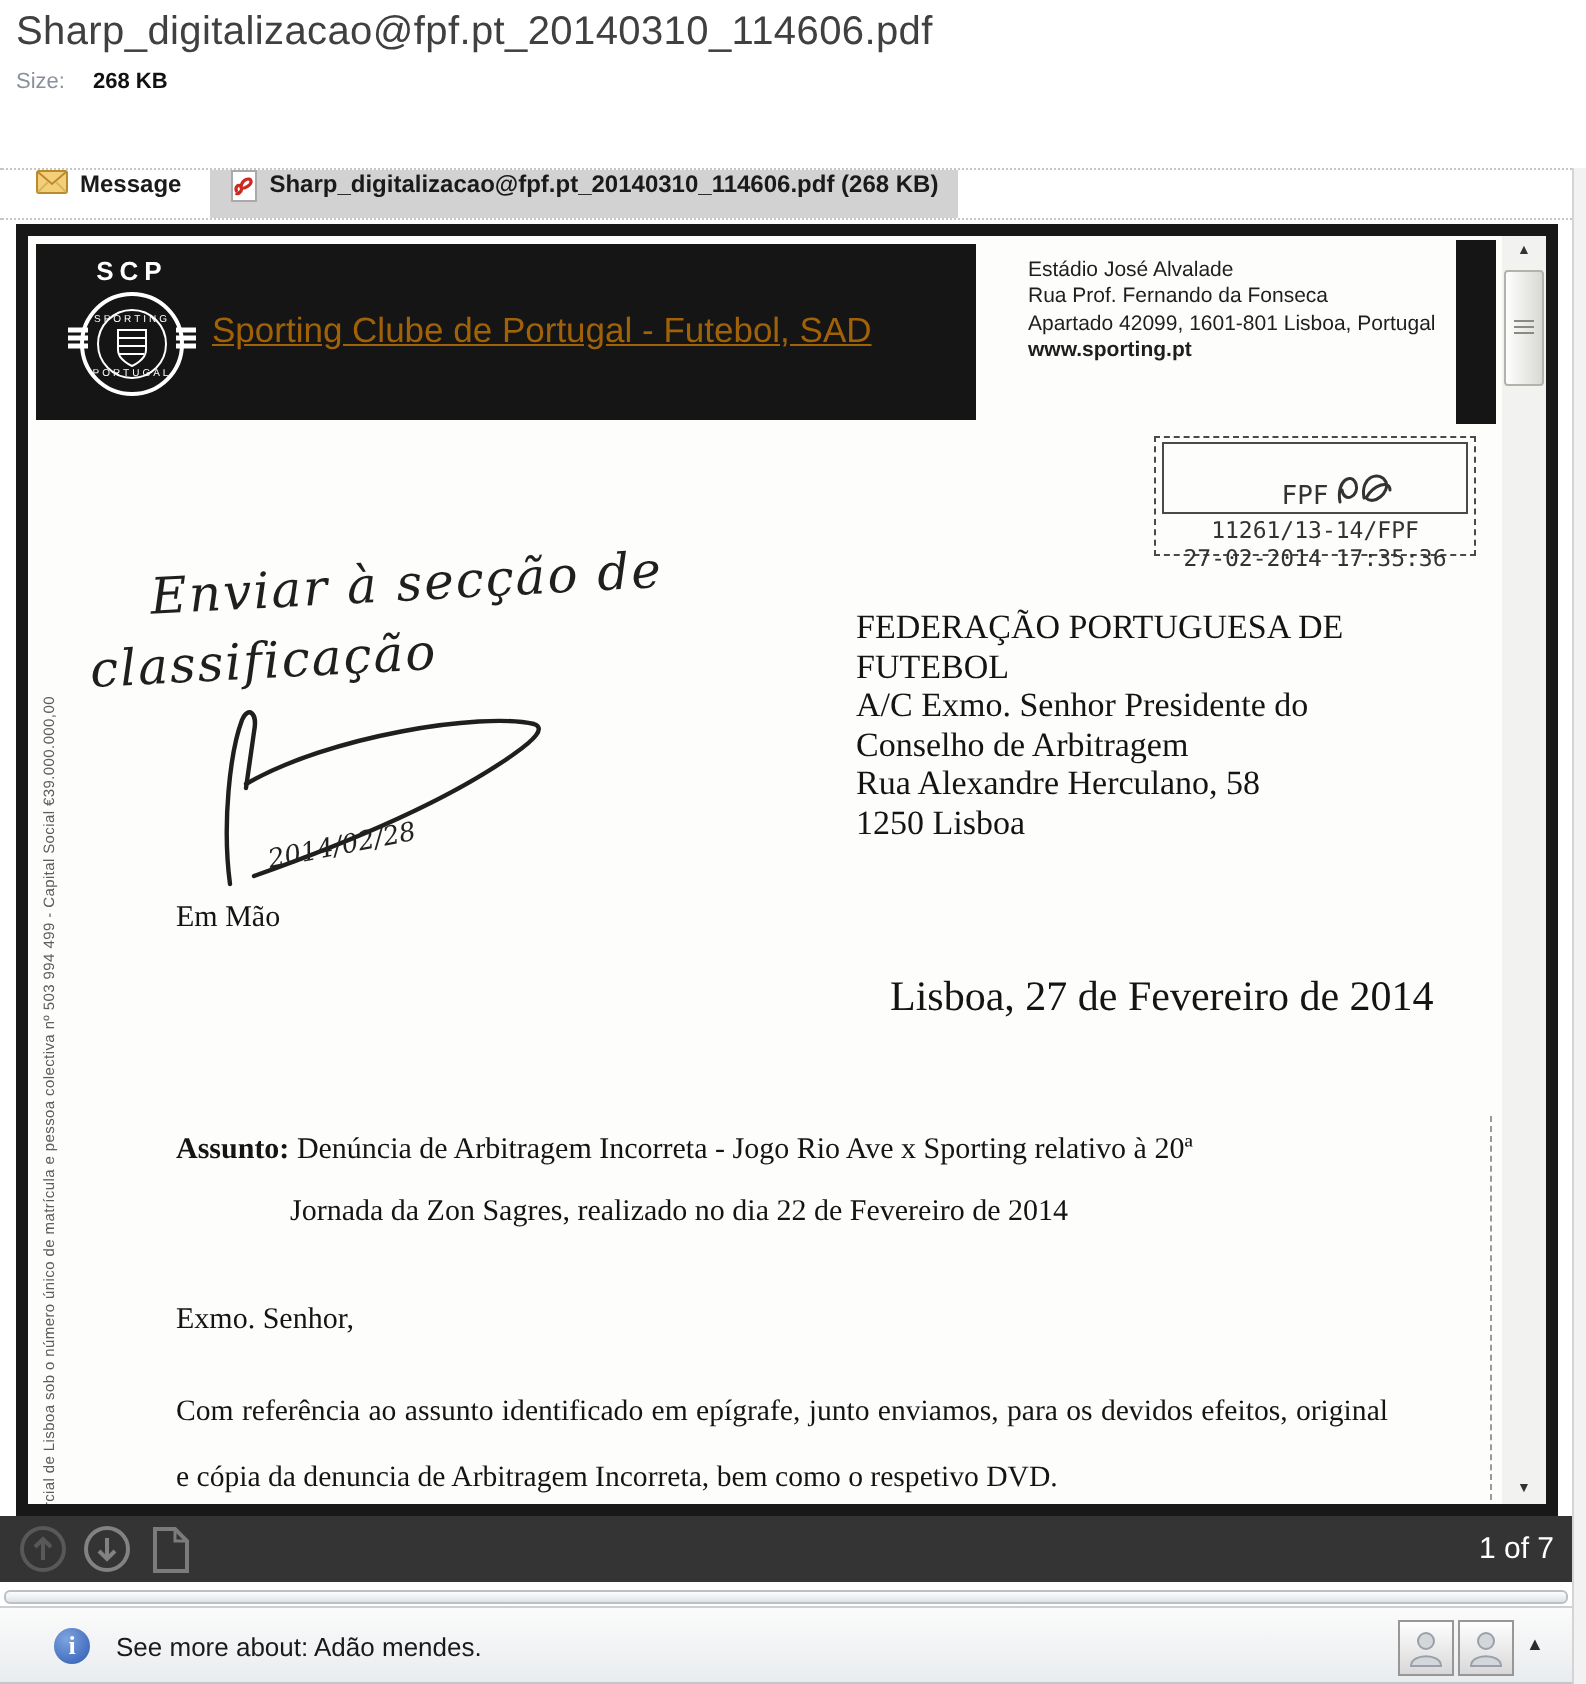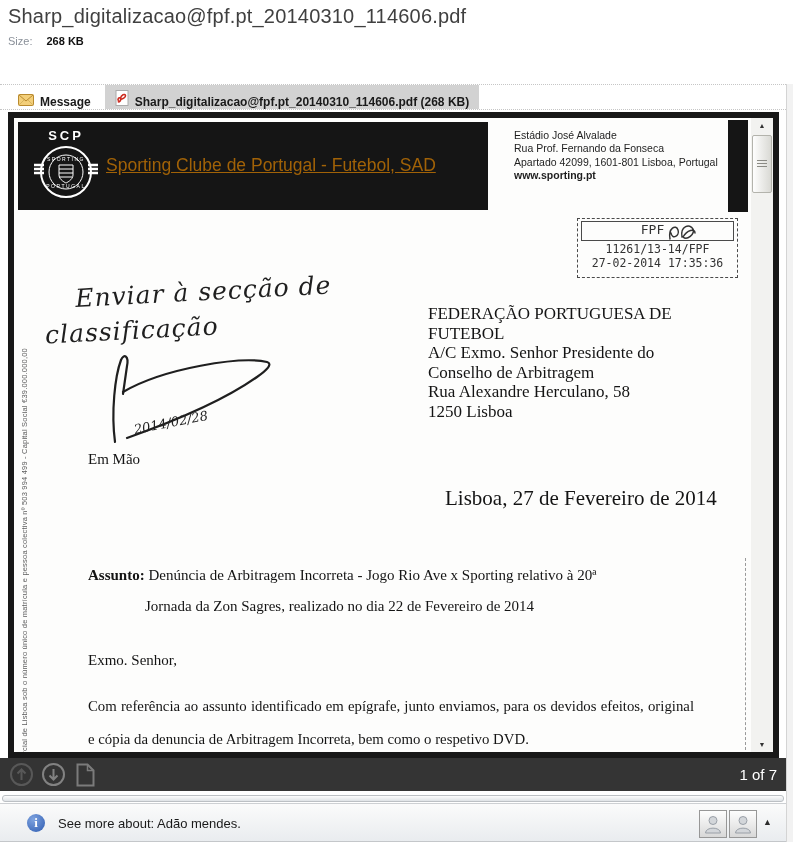--- a/index.html
+++ b/index.html
@@ -10,40 +10,40 @@
   .doc-header { position:absolute; left:8px; top:5px; }
   .doc-title  { font-size:20px; color:#404040; letter-spacing:0.2px; }
   .size-row   { margin-top:7px; font-size:11px; }
   .size-label { color:#8a9099; margin-right:14px; }
   .size-value { color:#111; font-weight:bold; }
 
   
   .tab-strip { position:absolute; left:0; top:84px; width:786px; height:26px;
                border-top:1px dotted #c6c6c6; border-bottom:1px dotted #c6c6c6;
                background:#fff; display:flex; align-items:stretch; padding-left:8px; }
-  .tab { display:flex; align-items:flex-end; gap:6px; padding:0 10px;
+  .tab { display:flex; align-items:flex-start; gap:6px; padding:0 10px;
          font-size:12px; font-weight:bold; color:#1a1a1a; cursor:default; }
   .tab-attachment { background:#d2d2d2; margin-left:4px; }
 
   
   .preview-frame { position:absolute; left:8px; top:112px; width:771px; height:646px;
                    background:#181818; padding:6px; display:flex; }
   .pdf-page { position:relative; width:737px; height:634px; background:#fdfdfc; overflow:hidden; }
 
   .banner { position:absolute; left:4px; top:4px; width:470px; height:88px; background:#151515; }
   .club-name { position:absolute; left:88px; top:33px; color:#a16207; font-size:17.5px;text-decoration:underline; }
   .banner-strip { position:absolute; left:714px; top:2px; width:20px; height:92px; background:#151515; }
 
   .lh-address { position:absolute; left:500px; top:11px; font-size:10.5px; line-height:13.4px; color:#1e1e1e; }
   .lh-web { font-weight:bold; }
 
   .stamp { position:absolute; left:563px; top:100px; width:161px; height:60px;
            border:1.5px dashed #4a4a4a; font-family:"DejaVu Sans Mono", monospace; color:#333; }
-  .stamp-top { margin:2px 3px 1px 3px; border:1.5px solid #4a4a4a; height:20px;
-               display:flex; align-items:flex-start; justify-content:center; gap:2px; padding-left:22px; }
+  .stamp-top { margin:2px 3px 1px 3px; border:1.5px solid #4a4a4a; height:36px;
+               display:flex; align-items:flex-end; justify-content:center; gap:2px; padding-left:22px; }
   .stamp-fpf { font-size:13px; }
   .stamp-line { font-size:11.5px; line-height:14px; text-align:center; white-space:nowrap; }
 
   .handwriting { position:absolute; left:30px; top:160px; transform:rotate(-3deg);
                  font-family:"DejaVu Serif", serif; font-style:italic; font-size:25px; color:#1f1f1f; }
   .hand-line1 { margin-left:32px; letter-spacing:1px; }
   .hand-line2 { margin-top:6px; letter-spacing:1px; }
   .signature { position:absolute; left:55px; top:232px; }
   .sig-date { font-family:"DejaVu Serif", serif; font-style:italic; font-size:13px; fill:#222; }
 

